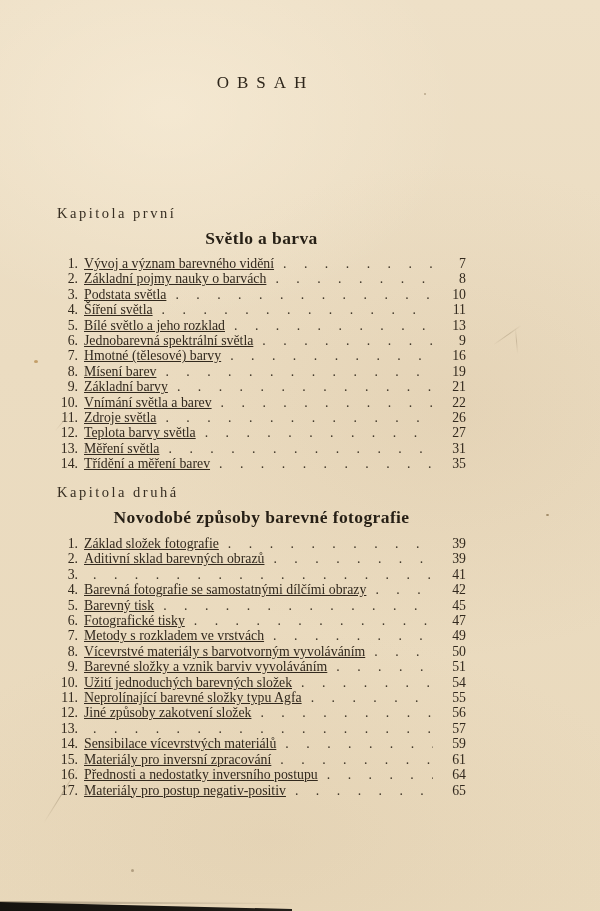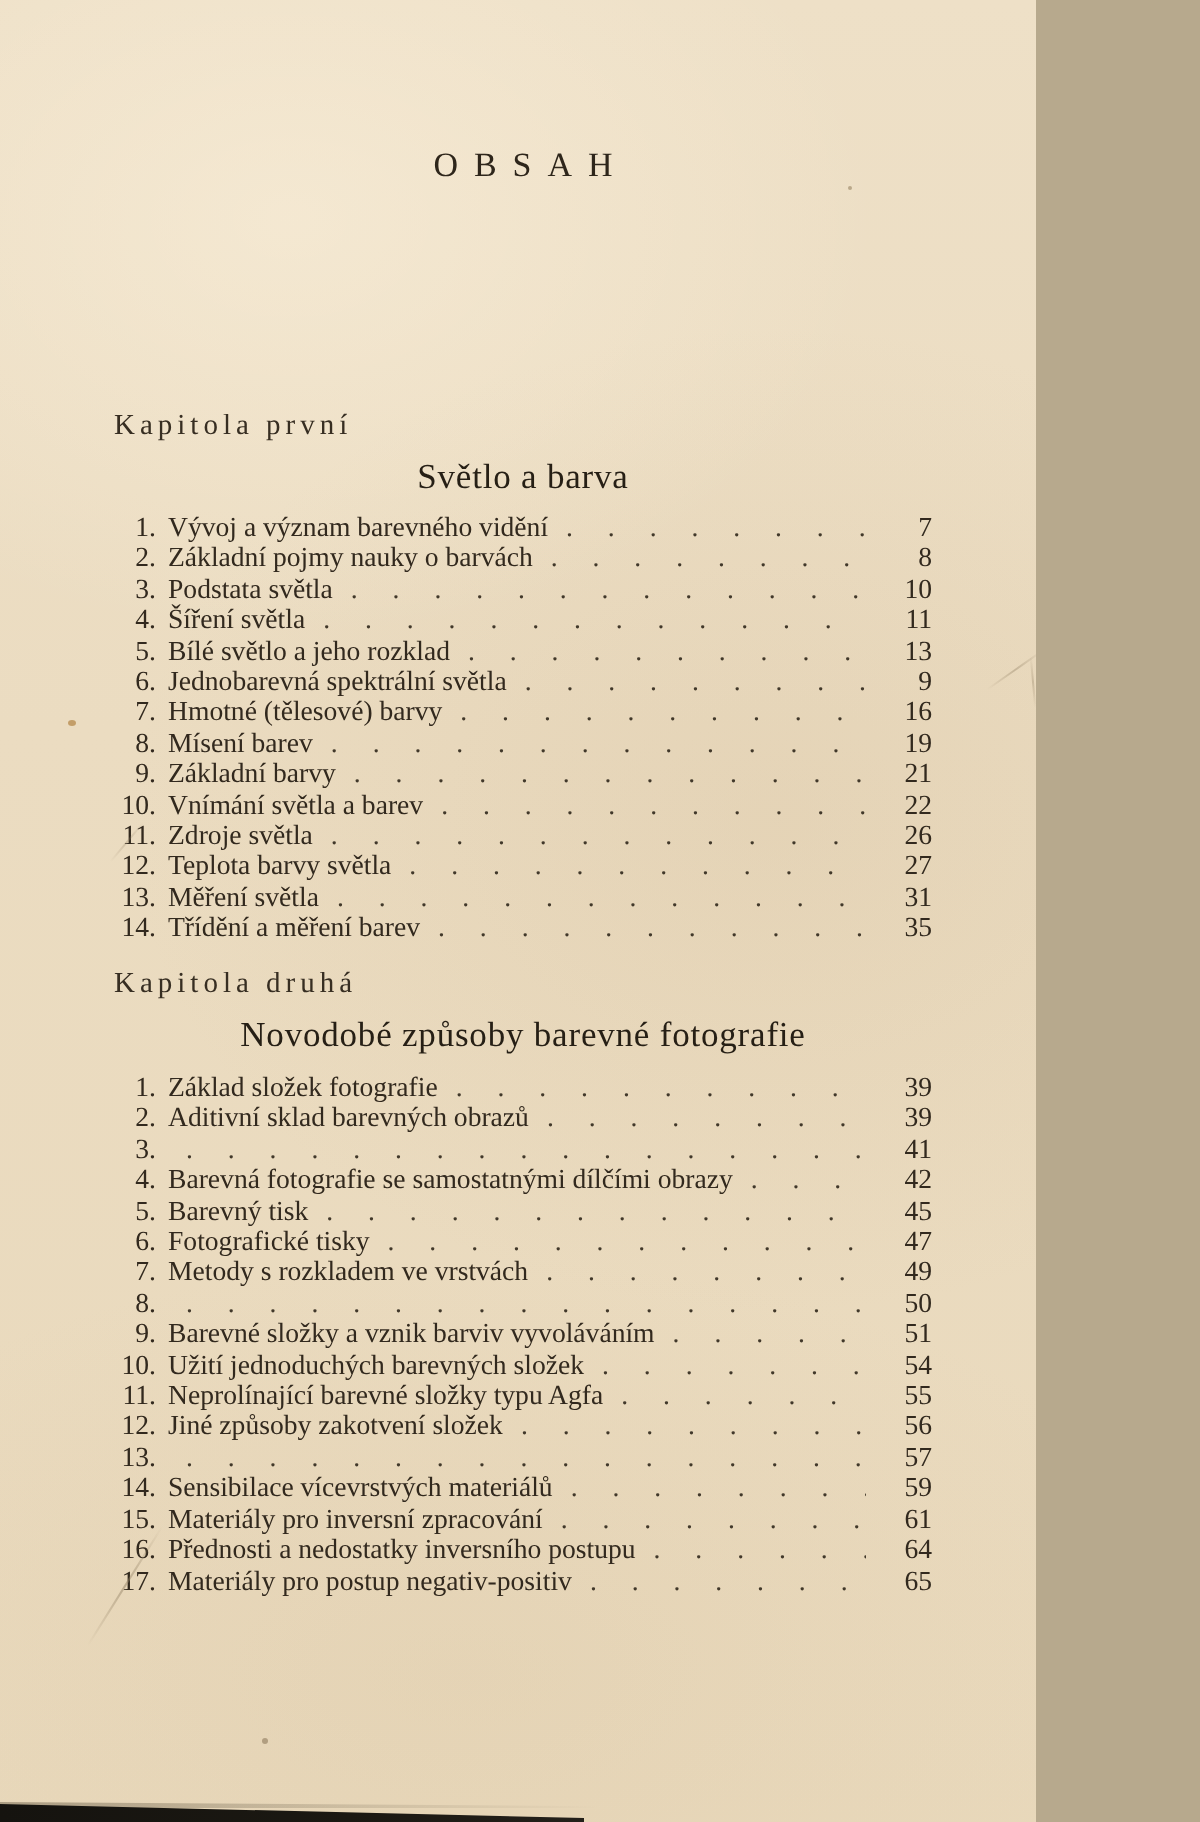--- a/index.html
+++ b/index.html
@@ -4,21 +4,21 @@
 <style>
   html,body{margin:0;padding:0;}
   body{
     width:600px;height:911px;
     font-family:"Liberation Serif","DejaVu Serif",serif;
     background:#b7a98d;
     overflow:hidden;
   }
   .page{
     position:relative;
-    width:518px;height:911px;
+    width:600px;height:911px;
     background-color:#ebdcc1;
     background-image:
       radial-gradient(ellipse 420px 300px at 28% 12%, rgba(255,246,228,0.40), rgba(255,246,228,0) 70%),
       radial-gradient(ellipse 500px 380px at 75% 45%, rgba(206,182,146,0.22), rgba(206,182,146,0) 65%),
       radial-gradient(ellipse 560px 300px at 45% 92%, rgba(210,188,152,0.20), rgba(210,188,152,0) 70%),
       linear-gradient(180deg, #eee0c7 0%, #ebdcc1 40%, #e9d9bc 100%);
     color:#32291e;
     overflow:hidden;
   }
   .content{
@@ -37,21 +37,21 @@
     position:absolute; left:0; right:0;
     text-align:left;
     font-size:14.5px; letter-spacing:2.5px;
     color:#372e22;
   }
   .kicker.k1{ top:205px; }
   .kicker.k2{ top:484px;font-family:Liberation Serif, serif; }
   .chapter-title{
     position:absolute; left:0; right:0;
     text-align:center;
-    font-size:17.5px; font-weight:normal; letter-spacing:0.4px;
+    font-size:17.5px; font-weight:bold; letter-spacing:0.4px;
     color:#261f15;
   }
   .chapter-title.t1{ top:228px; }
   .chapter-title.t2{ top:507px; }
   .toc-list{
     position:absolute; left:0; right:0;
   }
   .toc-list.l1{ top:256px; }
   .toc-list.l2{ top:536px; }
   .toc-row{
@@ -59,21 +59,21 @@
     align-items:baseline;
     line-height:15.4px;
     font-size:13.8px;
     white-space:nowrap;
   }
   .toc-num{
     flex:0 0 21px;
     text-align:right;
     margin-right:6px;
   }
-  .toc-title{ flex:0 0 auto; }
+  .toc-title{ flex:0 0 auto;text-decoration:underline; }
   .dots{
     flex:1 1 auto;
     overflow:hidden;
     white-space:nowrap;
     margin:0 9px 0 9px;
     min-width:0;
   }
   .dots::after{
     content:". . . . . . . . . . . . . . . . . . . . . . . . . . . . . .";
     letter-spacing:7px;
@@ -270,20 +270,21 @@
 
   <div class="toc-row">
     <span class="toc-num">7.</span>
     <span class="toc-title">Metody s rozkladem ve vrstvách</span>
     <span class="dots"></span>
     <span class="toc-page">49</span>
   </div>
 
   <div class="toc-row">
     <span class="toc-num">8.</span>
+    <span class="toc-title">Vícevrstvé materiály s barvotvorným vyvoláváním</span>
     <span class="dots"></span>
     <span class="toc-page">50</span>
   </div>
 
   <div class="toc-row">
     <span class="toc-num">9.</span>
     <span class="toc-title">Barevné složky a vznik barviv vyvoláváním</span>
     <span class="dots"></span>
     <span class="toc-page">51</span>
   </div>

